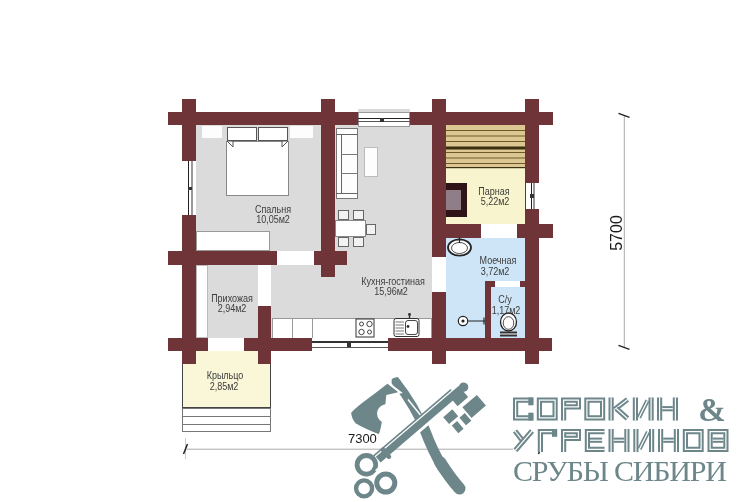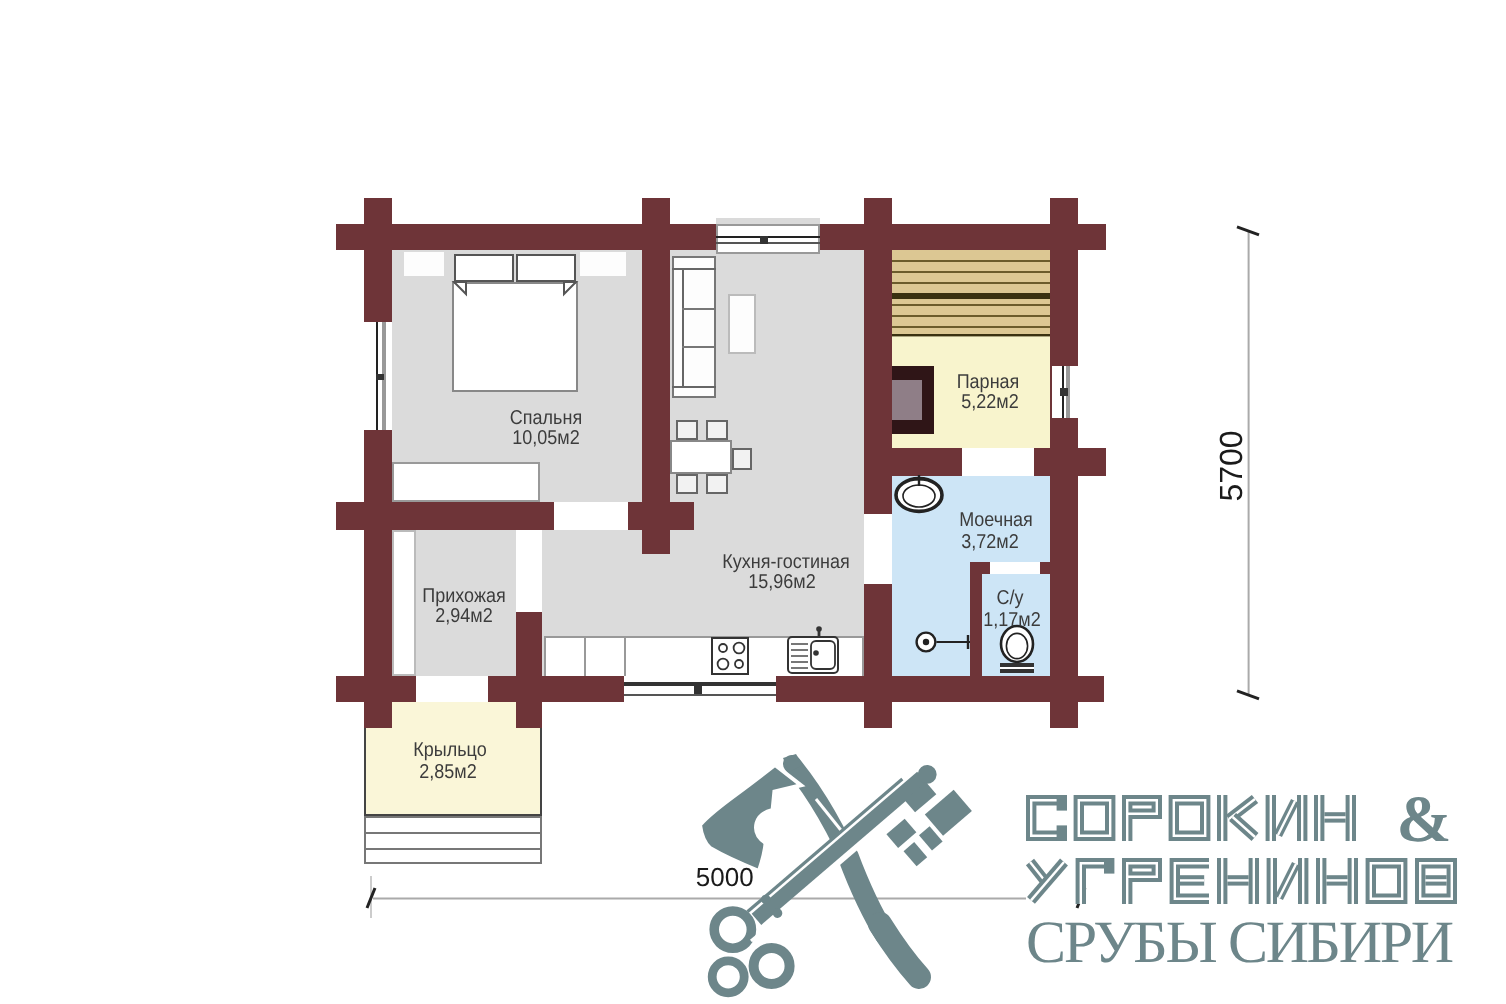--- a/index.html
+++ b/index.html
@@ -338,15 +338,15 @@
 
 <div class="lbl" style="left:433.5px;top:186.5px;">Парная</div>
 <div class="lbl" style="left:434.5px;top:197.2px;">5,22м2</div>
 
 <div class="lbl" style="left:438px;top:256.3px;">Моечная</div>
 <div class="lbl" style="left:434.5px;top:266.8px;">3,72м2</div>
 
 <div class="lbl" style="left:444.5px;top:295.1px;">С/у</div>
 <div class="lbl" style="left:446px;top:305.5px;">1,17м2</div>
 
-<div class="abs" style="left:332.4px;top:431.5px;width:60px;text-align:center;font-size:13px;line-height:13px;color:#1a1a1a;">5000</div>
+<div class="abs" style="left:332.4px;top:431.5px;width:60px;text-align:center;font-size:13px;line-height:13px;color:#1a1a1a;">7300</div>
 
 </div>
 
 </body></html>

